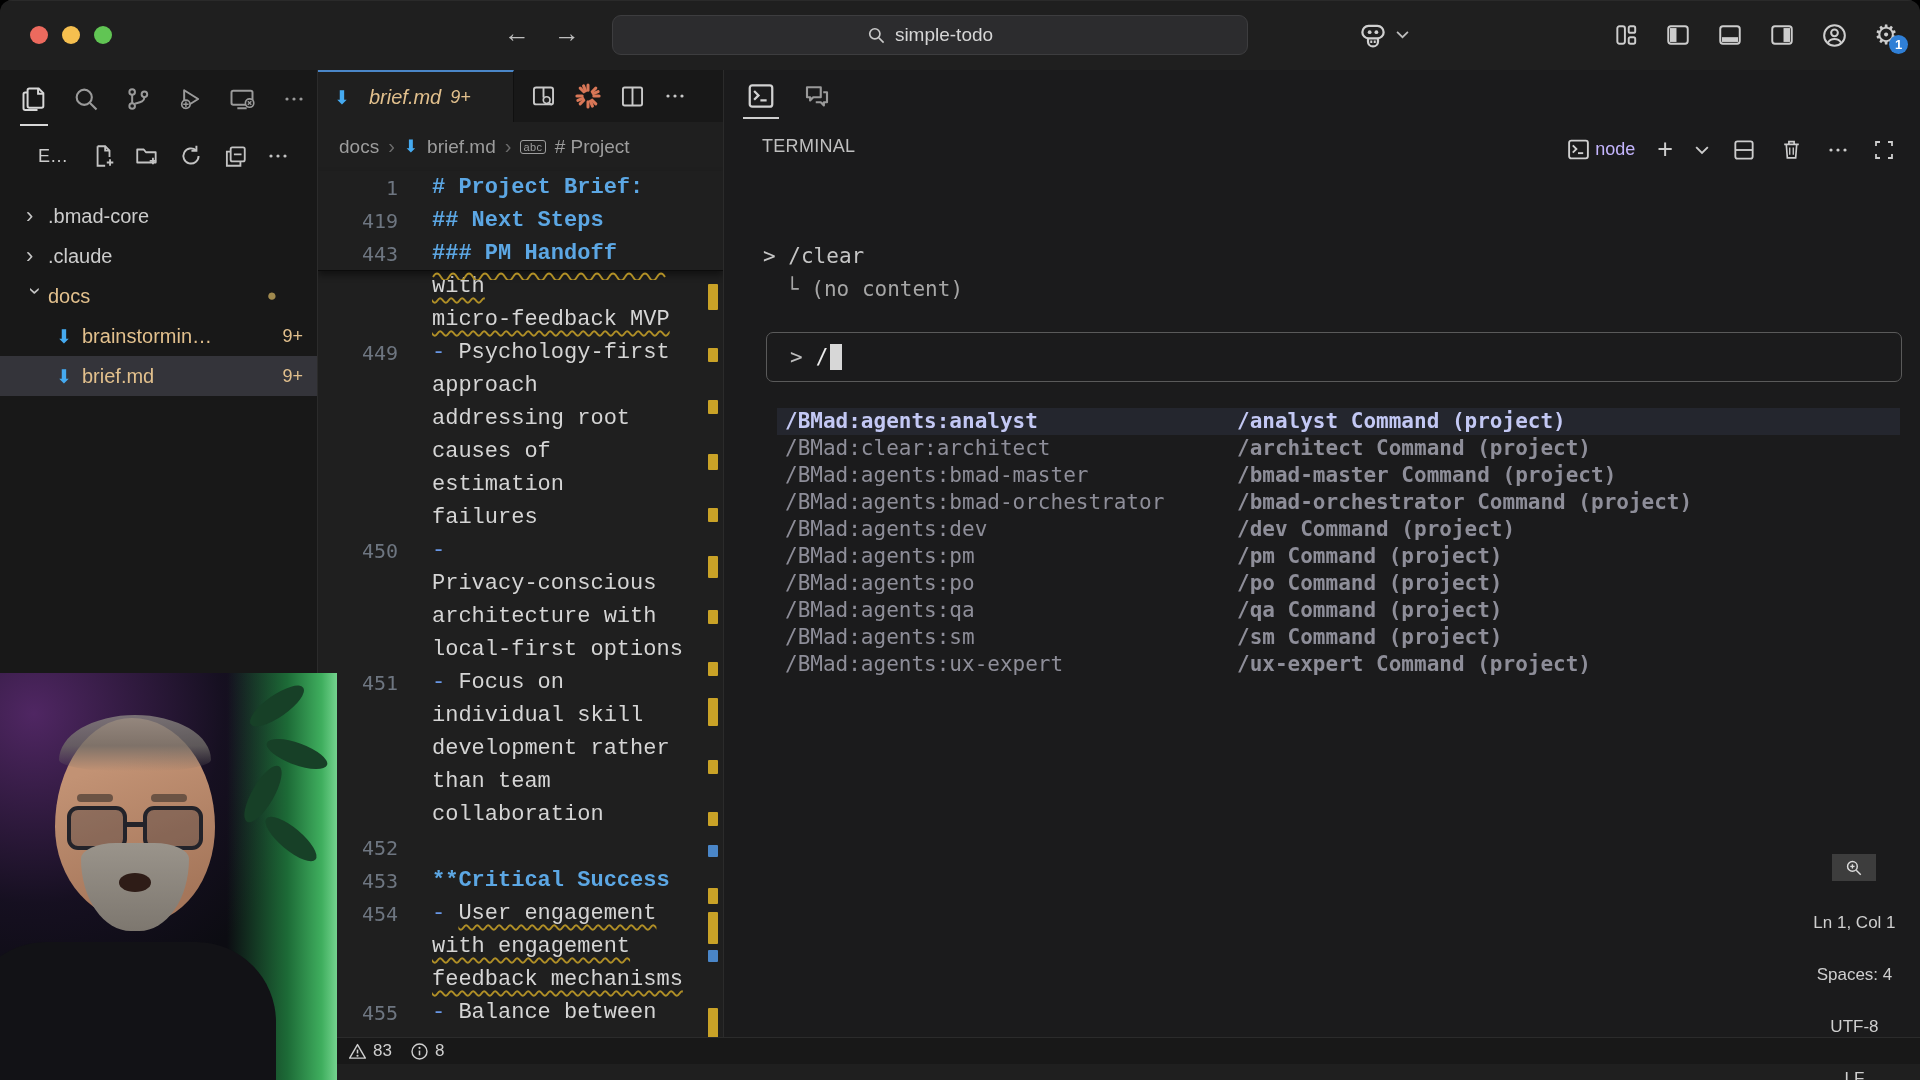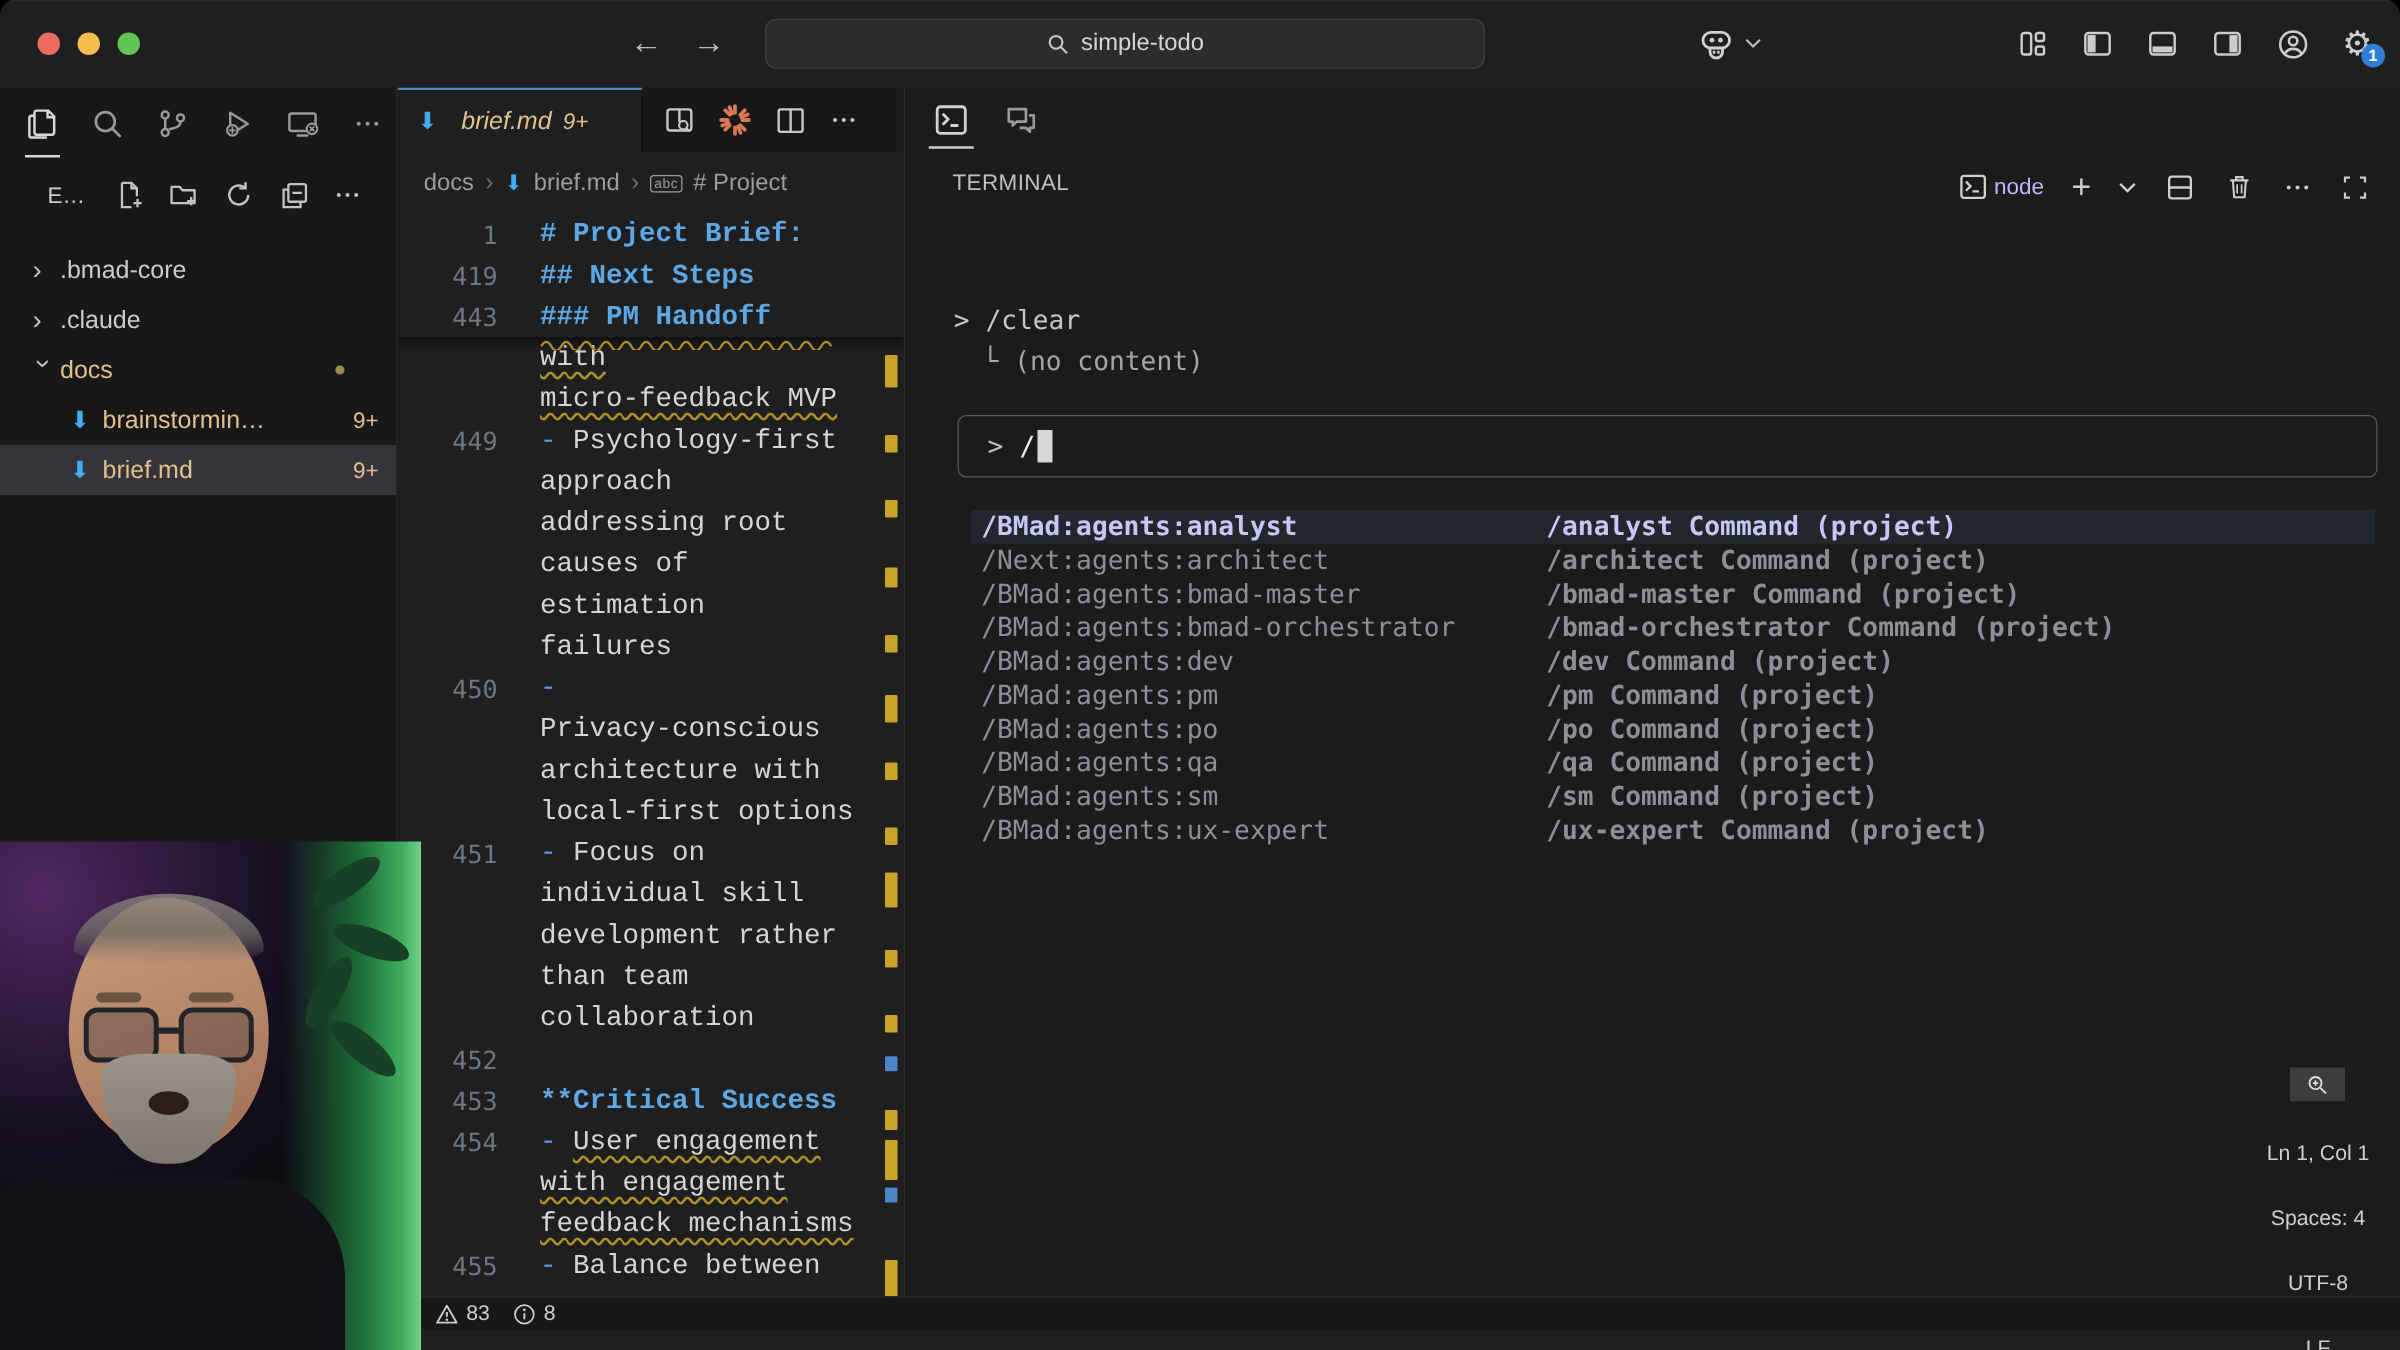--- a/index.html
+++ b/index.html
@@ -9,21 +9,21 @@
 
   .window { position:absolute; inset:0; background:#1f1f1f; border-radius:12px 12px 0 0; overflow:hidden; }
 
   
   .titlebar { position:absolute; left:0; top:0; right:0; height:70; background:#1b1b1c; border-bottom:1px solid #2a2a2a; }
   .traffic { position:absolute; left:30px; top:26px; display:flex; gap:14px; }
   .traffic span { width:18px; height:18px; border-radius:50%; display:block; }
   .tl-close { background:#ec6a5e; } .tl-min { background:#f5bf4f; } .tl-zoom { background:#61c554; }
   .nav-arrow { position:absolute; top:18px; font-size:26px; color:#bdbdbd; width:34px; text-align:center; }
   .nav-back { left:500px; } .nav-fwd { left:550px; }
-  .cmd-center { position:absolute; left:612px; top:15px; width:576px; height:40px; background:#2c2c2e;
+  .cmd-center { position:absolute; left:612px; top:15px; width:636px; height:40px; background:#2c2c2e;
                 border:1px solid #3d3d3f; border-radius:9px; display:flex; align-items:center; justify-content:center;
                 gap:9px; color:#d6d6d6; font-size:19px; }
   .copilot-wrap { position:absolute; left:1358px; top:19px; display:flex; align-items:center; gap:8px; color:#bdbdbd; }
   .tb-right { position:absolute; right:20px; top:0; height:70px; display:flex; align-items:center; gap:24px; }
   .tb-icon { position:relative; width:28px; height:28px; display:flex; align-items:center; justify-content:center; }
   .gear-glyph { font-size:27px; color:#cdcdcd; line-height:1; }
   .settings-badge { position:absolute; right:-8px; bottom:-5px; width:19px; height:19px; border-radius:50%;
                     background:#2f7fd6; color:#fff; font-size:13px; font-weight:bold; display:flex;
                     align-items:center; justify-content:center; }
 
@@ -610,21 +610,21 @@
         <span class="val">/</span>
         <span class="cursor-block"></span>
       </div>
 
       <div class="suggestions">
           <div class="sug-row selected">
     <span class="sug-cmd">/BMad:agents:analyst</span>
     <span class="sug-desc">/analyst Command (project)</span>
   </div>
           <div class="sug-row">
-    <span class="sug-cmd">/Next:agents:architect</span>
+    <span class="sug-cmd">/BMad:clear:architect</span>
     <span class="sug-desc">/architect Command (project)</span>
   </div>
           <div class="sug-row">
     <span class="sug-cmd">/BMad:agents:bmad-master</span>
     <span class="sug-desc">/bmad-master Command (project)</span>
   </div>
           <div class="sug-row">
     <span class="sug-cmd">/BMad:agents:bmad-orchestrator</span>
     <span class="sug-desc">/bmad-orchestrator Command (project)</span>
   </div>

